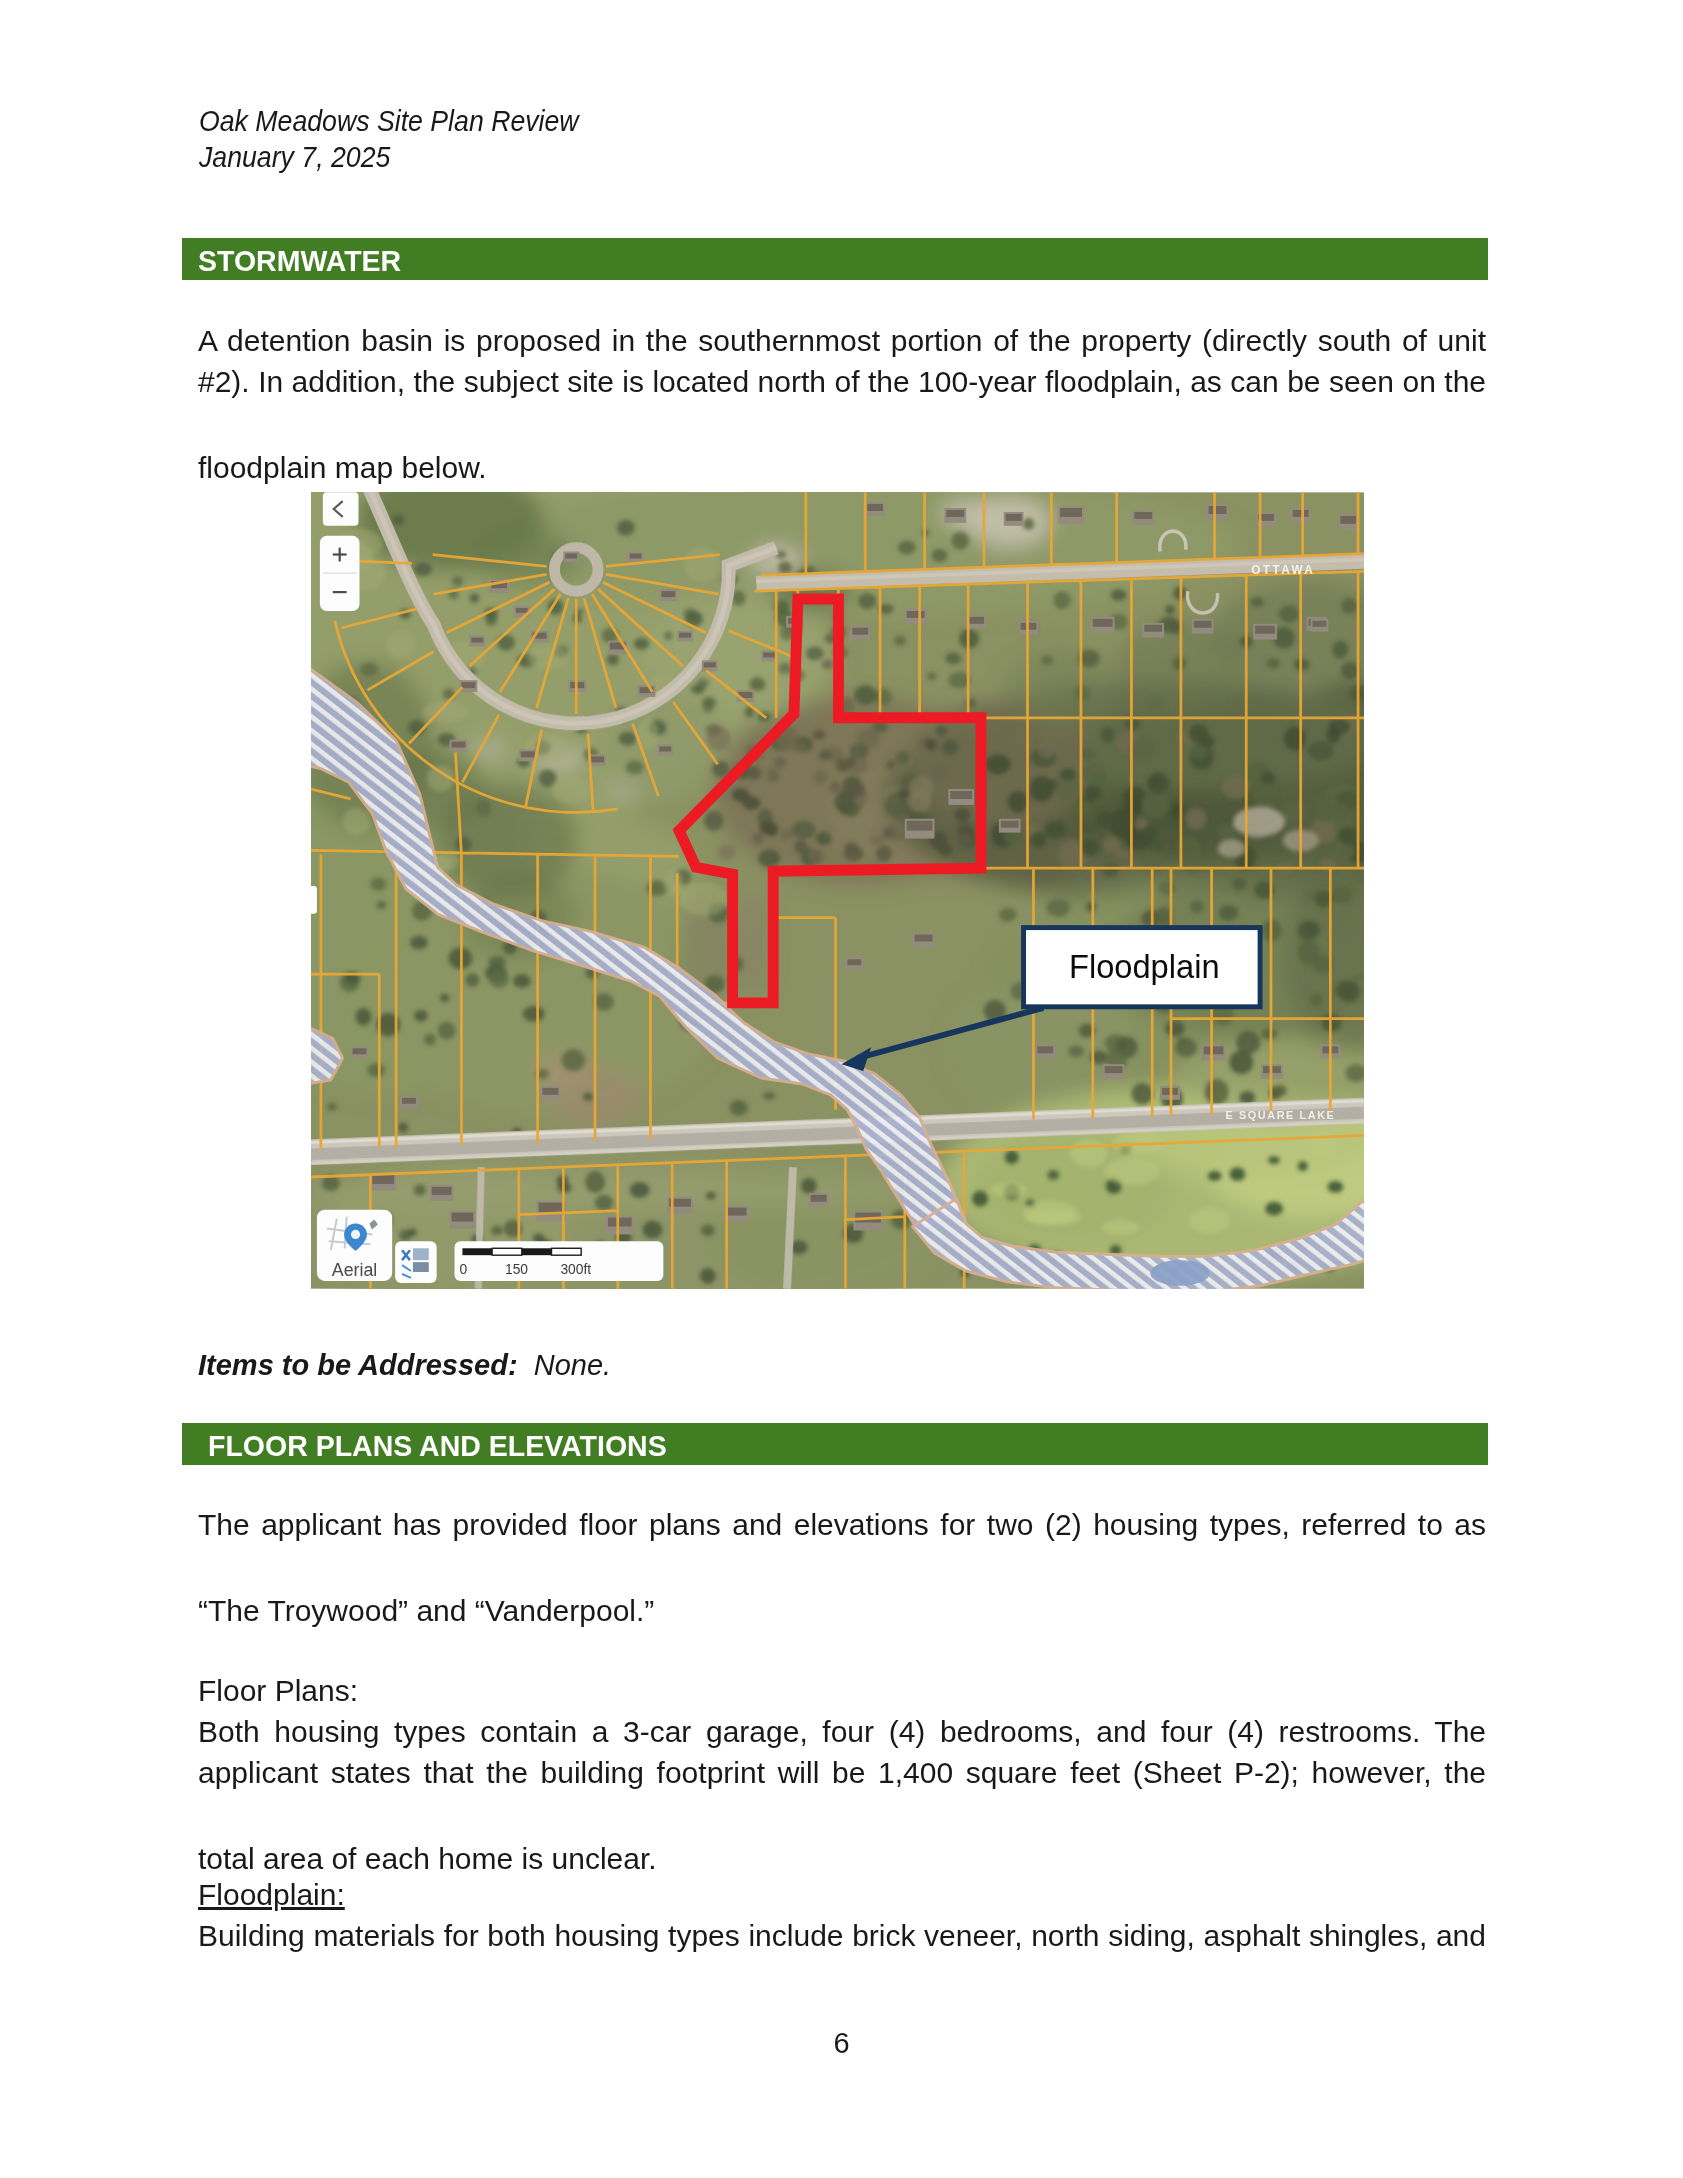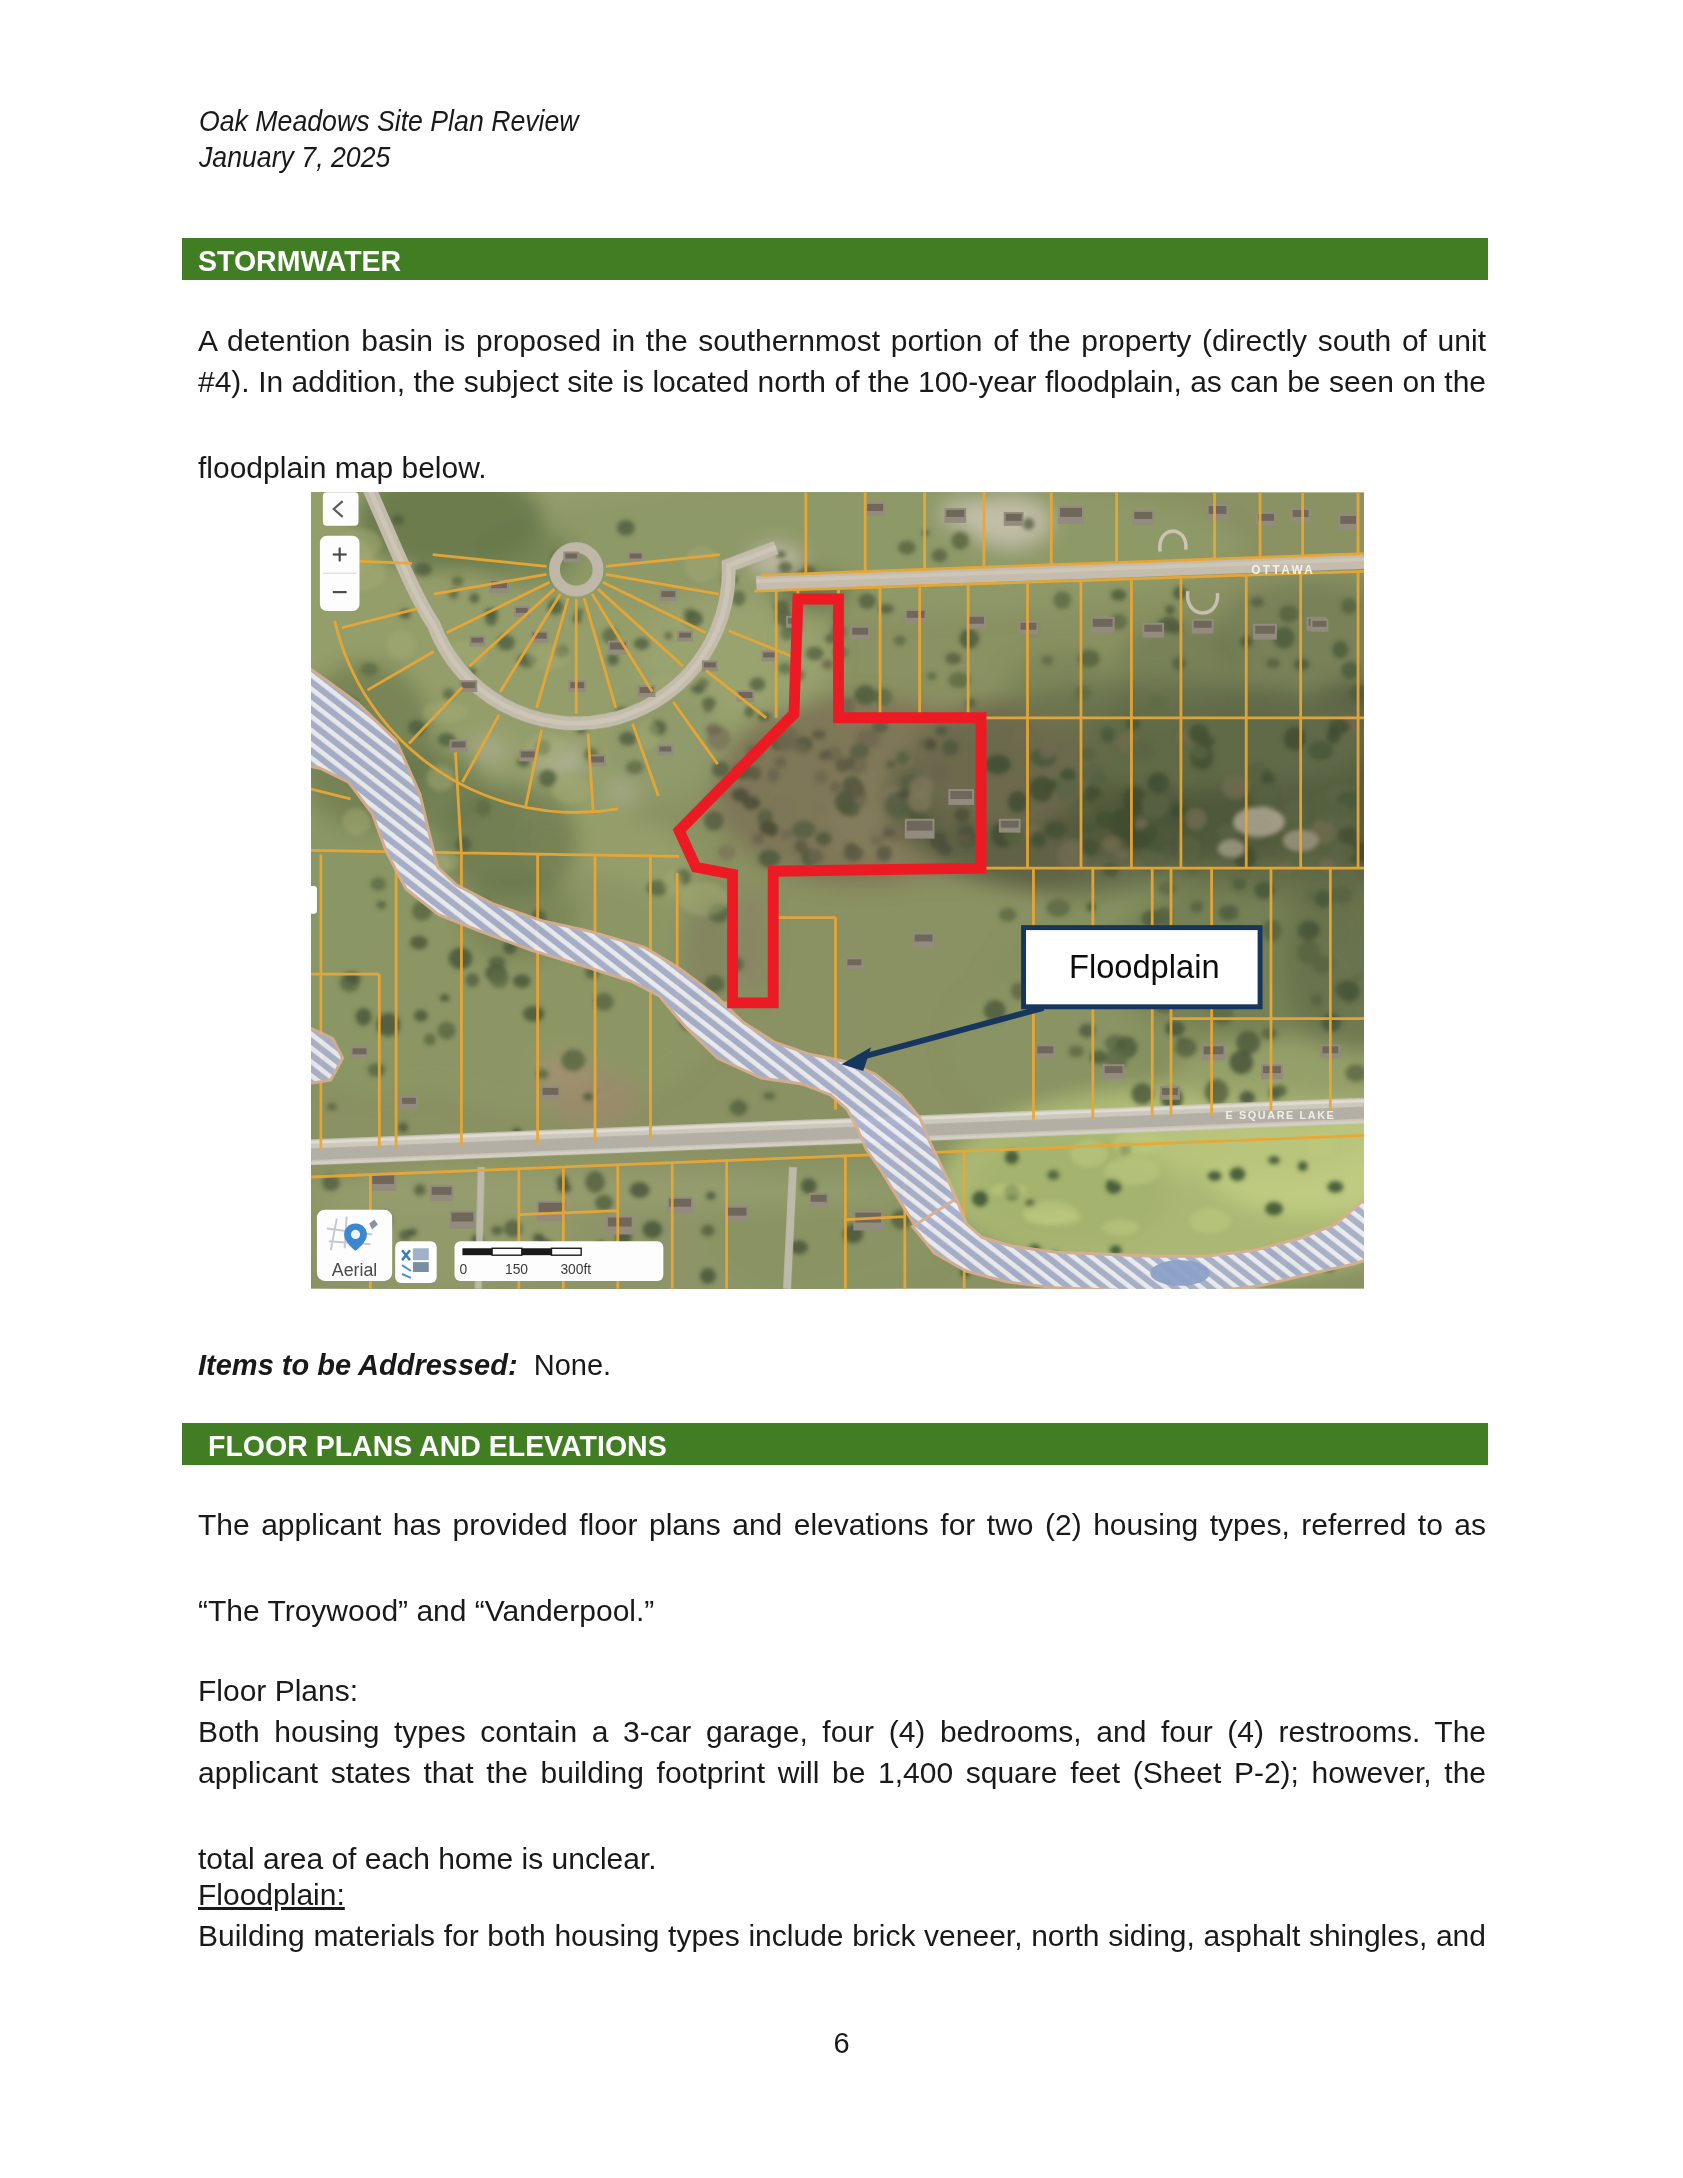--- a/index.html
+++ b/index.html
@@ -11,21 +11,21 @@
 <div style="position:absolute;left:199px;top:105px;font-size:29px;font-style:italic;transform:scaleX(0.92);transform-origin:0 0;">Oak Meadows Site Plan Review</div>
 
 <div style="position:absolute;left:199px;top:141px;font-size:29px;font-style:italic;transform:scaleX(0.92);transform-origin:0 0;">January 7, 2025</div>
 
 <div style="position:absolute;left:182px;top:238px;width:1306px;height:42px;background:#417d22;"></div>
 
 <div style="position:absolute;left:198px;top:244px;font-size:30px;font-weight:bold;color:#ffffff;transform:scaleX(0.95);transform-origin:0 0;">STORMWATER</div>
 
 <div class="body" style="position:absolute;left:198px;top:320px;width:1288px;">
 <div class="jl">A detention basin is proposed in the southernmost portion of the property (directly south of unit</div>
-<div class="jl">#4). In addition, the subject site is located north of the 100-year floodplain, as can be seen on the</div>
+<div class="jl">#2). In addition, the subject site is located north of the 100-year floodplain, as can be seen on the</div>
 <div class="ll">floodplain map below.</div>
 </div>
 
 <div style="position:absolute;left:311px;top:492px;width:1053px;height:797px;">
 <svg width="1053" height="797" viewBox="0 0 1064 805" xmlns="http://www.w3.org/2000/svg">
 <defs>
 <filter id="bl" x="-30%" y="-30%" width="160%" height="160%">
           <feGaussianBlur stdDeviation="10"></feGaussianBlur>
         </filter>
 <filter id="bl2" x="-60%" y="-60%" width="220%" height="220%">
@@ -771,21 +771,21 @@
 <text x="196" y="790" font-size="14" fill="#3b3b3b" font-family="Liberation Sans, sans-serif">150</text>
 <text x="252" y="790" font-size="14" fill="#3b3b3b" font-family="Liberation Sans, sans-serif">300ft</text>
 
 <text x="950" y="83" font-size="12" font-weight="bold" fill="#f2f2ec" letter-spacing="2.4" font-family="Liberation Sans, sans-serif">OTTAWA</text>
 <text x="924" y="633" font-size="11" font-weight="bold" fill="#efefe9" letter-spacing="1.6" font-family="Liberation Sans, sans-serif">E SQUARE LAKE</text>
 
 </g>
 </svg>
 </div>
 
-<div style="position:absolute;left:198px;top:1349px;font-size:29px;"><span style="font-weight:bold;font-style:italic;text-align:right;">Items to be Addressed:</span><span style="">&nbsp; None.</span></div>
+<div style="position:absolute;left:198px;top:1349px;font-size:29px;"><span style="font-weight:bold;font-style:italic;text-align:right;">Items to be Addressed:</span><span style="font-style:italic;">&nbsp; None.</span></div>
 
 <div style="position:absolute;left:182px;top:1423px;width:1306px;height:42px;background:#417d22;"></div>
 
 <div style="position:absolute;left:208px;top:1429px;font-size:30px;font-weight:bold;color:#ffffff;transform:scaleX(0.95);transform-origin:0 0;">FLOOR PLANS AND ELEVATIONS</div>
 
 <div class="body" style="position:absolute;left:198px;top:1504px;width:1288px;">
 <div class="jl">The applicant has provided floor plans and elevations for two (2) housing types, referred to as</div>
 <div class="ll">“The Troywood” and “Vanderpool.”</div>
 </div>
 

